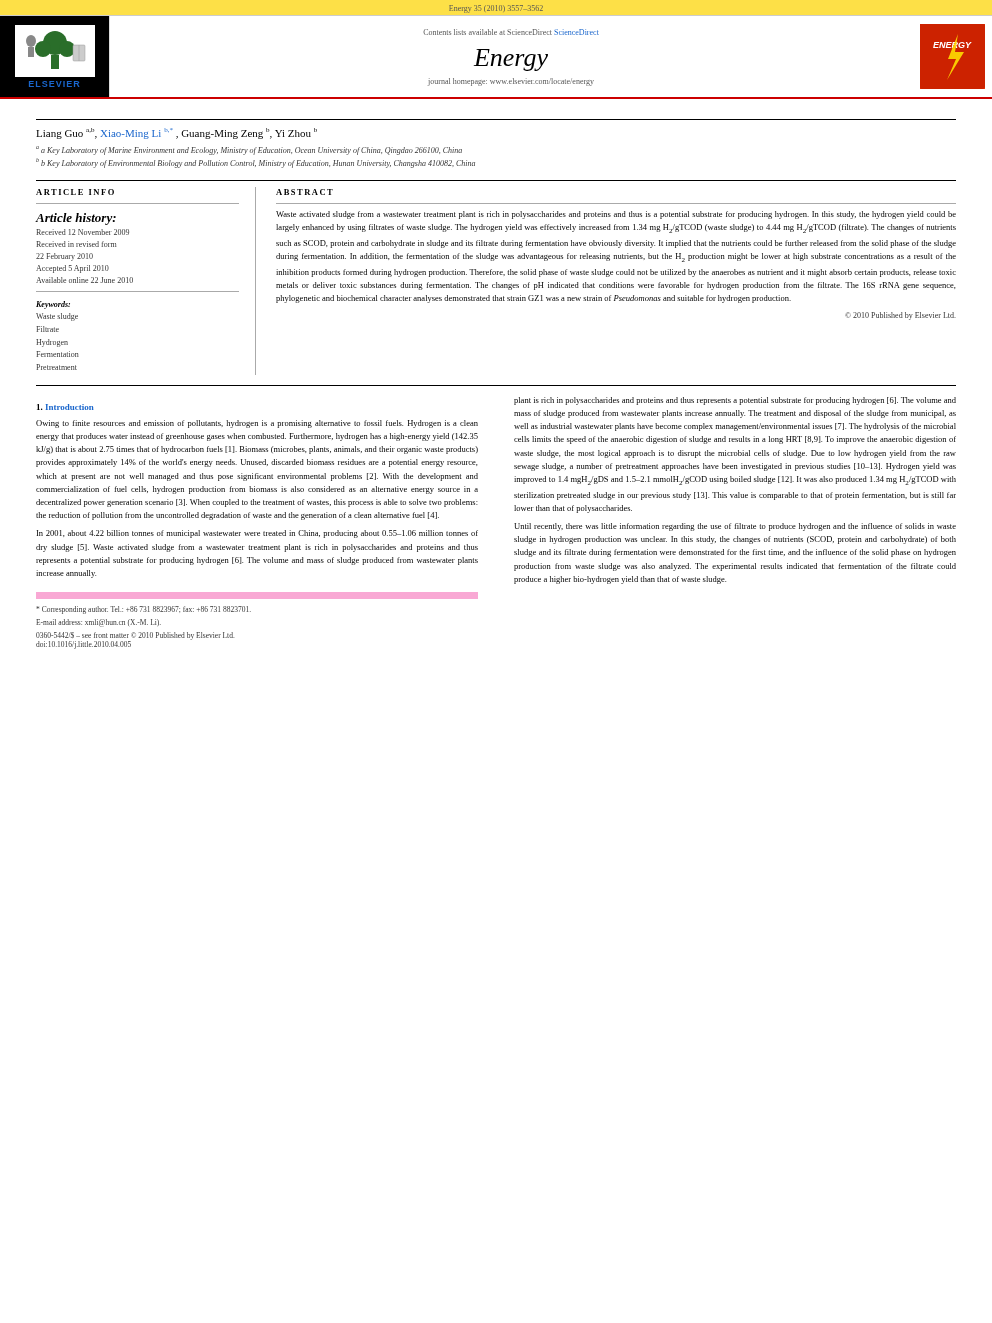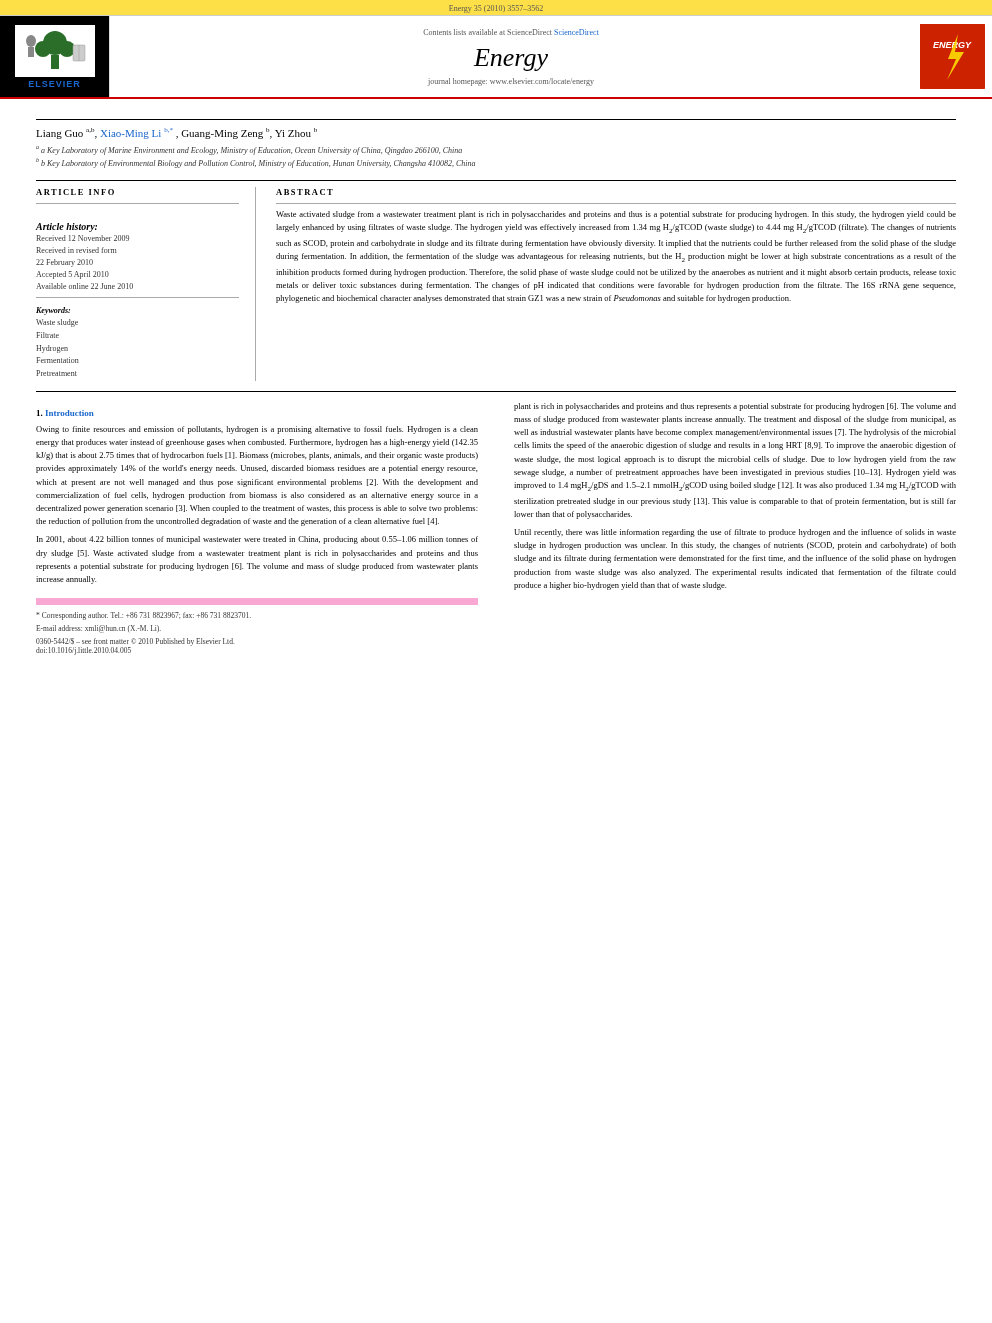--- a/index.html
+++ b/index.html
@@ -147,25 +147,25 @@
     }
     .article-info h3 {
       font-size: 8.5px;
       font-weight: bold;
       letter-spacing: 1.5px;
       text-transform: uppercase;
       margin-bottom: 6px;
       color: #000;
     }
     .info-section-title {
-      font-size: 10px;
+      font-size: 13px;
       font-style: italic;
       font-weight: bold;
       color: #000;
-      margin-top: 17px;
+      margin-top: 6px;
       margin-bottom: 1px;
     }
     .info-line {
       font-size: 8px;
       color: #333;
       line-height: 1.5;
     }
     .keywords-section {
       margin-top: 8px;
     }
@@ -363,20 +363,21 @@
         <div class="kw-item">Pretreatment</div>
       </div>
     </div>
 
     <div class="abstract-col">
       <h3>ABSTRACT</h3>
       <hr class="divider-light">
       <div class="abstract-text">
         Waste activated sludge from a wastewater treatment plant is rich in polysaccharides and proteins and thus is a potential substrate for producing hydrogen. In this study, the hydrogen yield could be largely enhanced by using filtrates of waste sludge. The hydrogen yield was effectively increased from 1.34 mg H<sub>2</sub>/gTCOD (waste sludge) to 4.44 mg H<sub>2</sub>/gTCOD (filtrate). The changes of nutrients such as SCOD, protein and carbohydrate in sludge and its filtrate during fermentation have obviously diversity. It implied that the nutrients could be further released from the solid phase of the sludge during fermentation. In addition, the fermentation of the sludge was advantageous for releasing nutrients, but the H<sub>2</sub> production might be lower at high substrate concentrations as a result of the inhibition products formed during hydrogen production. Therefore, the solid phase of waste sludge could not be utilized by the anaerobes as nutrient and it might absorb certain products, release toxic metals or deliver toxic substances during fermentation. The changes of pH indicated that conditions were favorable for hydrogen production from the filtrate. The 16S rRNA gene sequence, phylogenetic and biochemical character analyses demonstrated that strain GZ1 was a new strain of <em>Pseudomonas</em> and suitable for hydrogen production.
       </div>
+      <div class="copyright-line">© 2010 Published by Elsevier Ltd.</div>
     </div>
   </div>
 
   <hr class="divider">
 
   <div class="main-content">
 
     <div class="col-left">
       <div class="section-title">
         <span class="section-num">1.</span>

